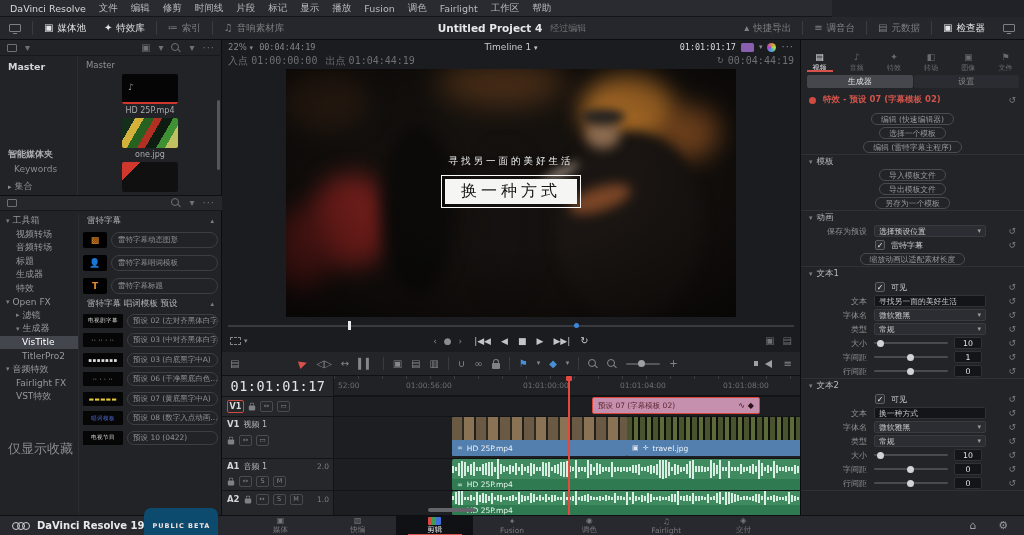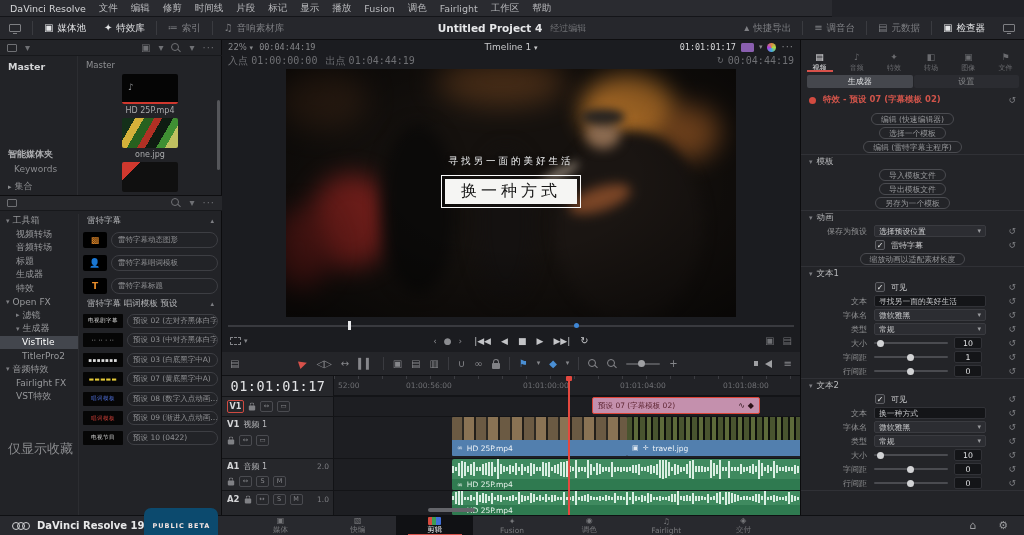--- a/index.html
+++ b/index.html
@@ -392,30 +392,30 @@
         </div>
       <div class="prow">
           <span class="pthumb">·· ·· · ··</span>
           <span class="ppill">预设 03 (中对齐黑体白字)</span>
         </div>
       <div class="prow">
           <span class="pthumb">▪▪▪▪▪▪▪</span>
           <span class="ppill">预设 03 (白底黑字中A)</span>
         </div>
       <div class="prow">
+          <span class="pthumb">·· · · ··</span>
+          <span class="ppill">预设 06 (干净黑底白色…</span>
+        </div>
+      <div class="prow">
           <span class="pthumb yellow">▬▬▬▬▬</span>
           <span class="ppill">预设 07 (黄底黑字中A)</span>
         </div>
       <div class="prow">
           <span class="pthumb blue">唱词模板</span>
           <span class="ppill">预设 08 (数字入点动画…</span>
-        </div>
-      <div class="prow">
-          <span class="pthumb red">唱词模板</span>
-          <span class="ppill">预设 09 (渐进入点动画…</span>
         </div>
       <div class="prow">
           <span class="pthumb">电视节目</span>
           <span class="ppill">预设 10 (0422)</span>
         </div>
     </div>
   </div>
 
   <div class="viewer">
     <div class="vh1">

